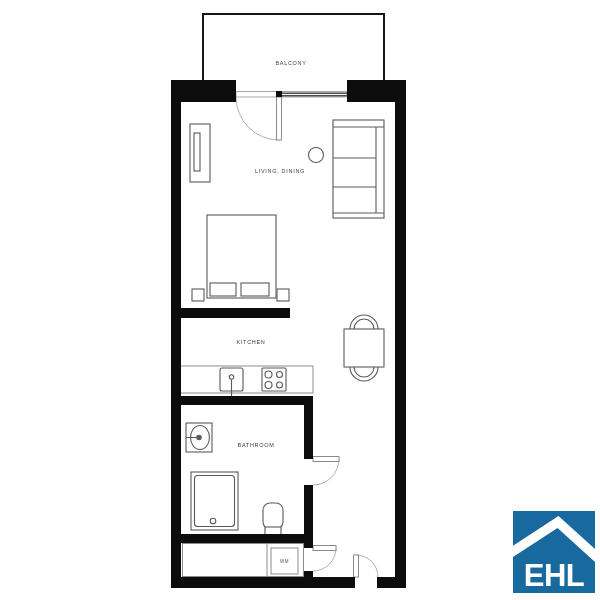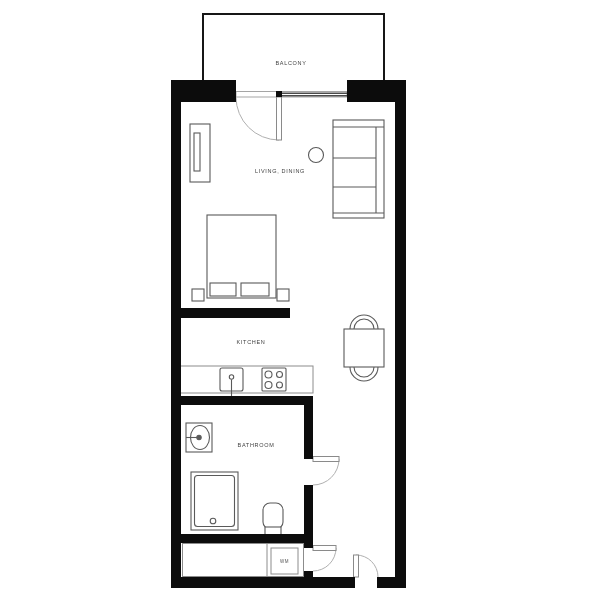--- a/index.html
+++ b/index.html
@@ -152,14 +152,20 @@
       <rect x="276" y="91" width="6" height="6"></rect>
     </g>
   </svg>
 
   <div class="room-label" style="left:291px;top:63px">BALCONY</div>
   <div class="room-label" style="left:280px;top:171px">LIVING, DINING</div>
   <div class="room-label" style="left:251px;top:342px">KITCHEN</div>
   <div class="room-label" style="left:256px;top:445px">BATHROOM</div>
   <div class="room-label wm-label" style="left:284.5px;top:561px">WM</div>
 
+  <div id="logo">
+    <svg width="82" height="82" viewBox="0 0 82 82">
+      <polyline points="-4,43 45,11 87,49" fill="none" stroke="#ffffff" stroke-width="9.5" stroke-miterlimit="12"></polyline>
+    </svg>
+    <div class="logo-text">EHL</div>
+  </div>
 
 </div>
 
 </body></html>

